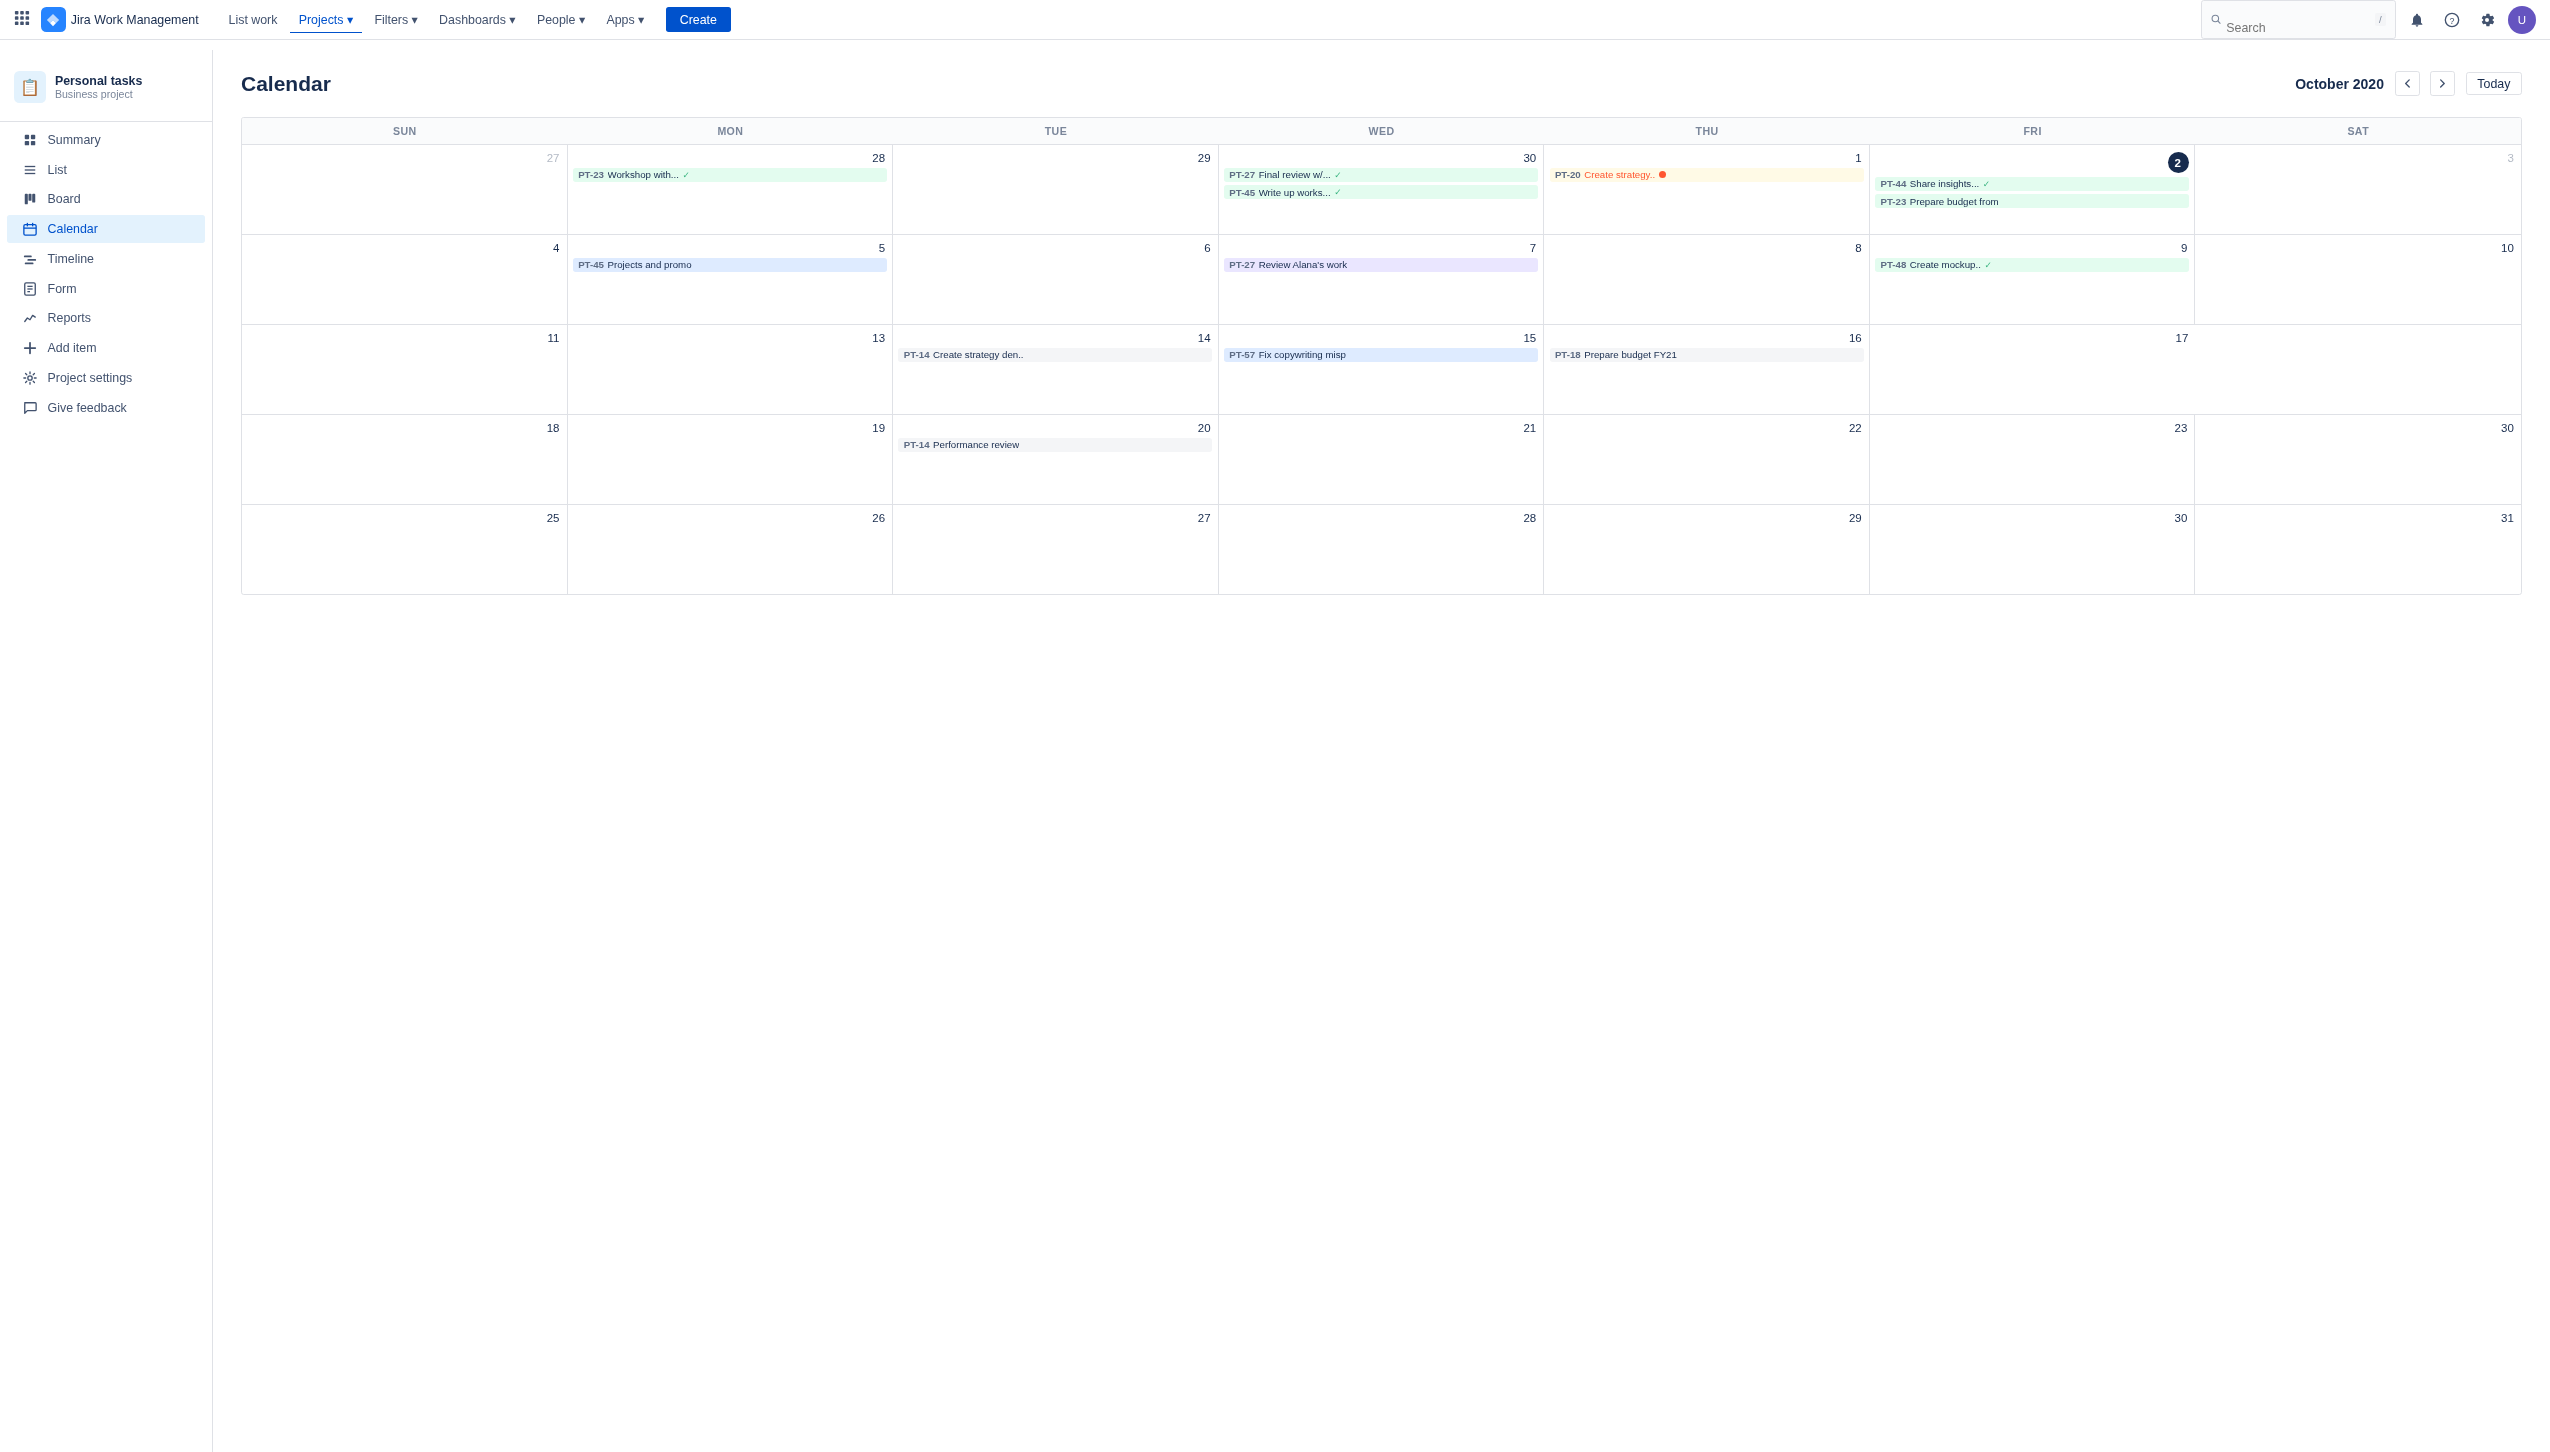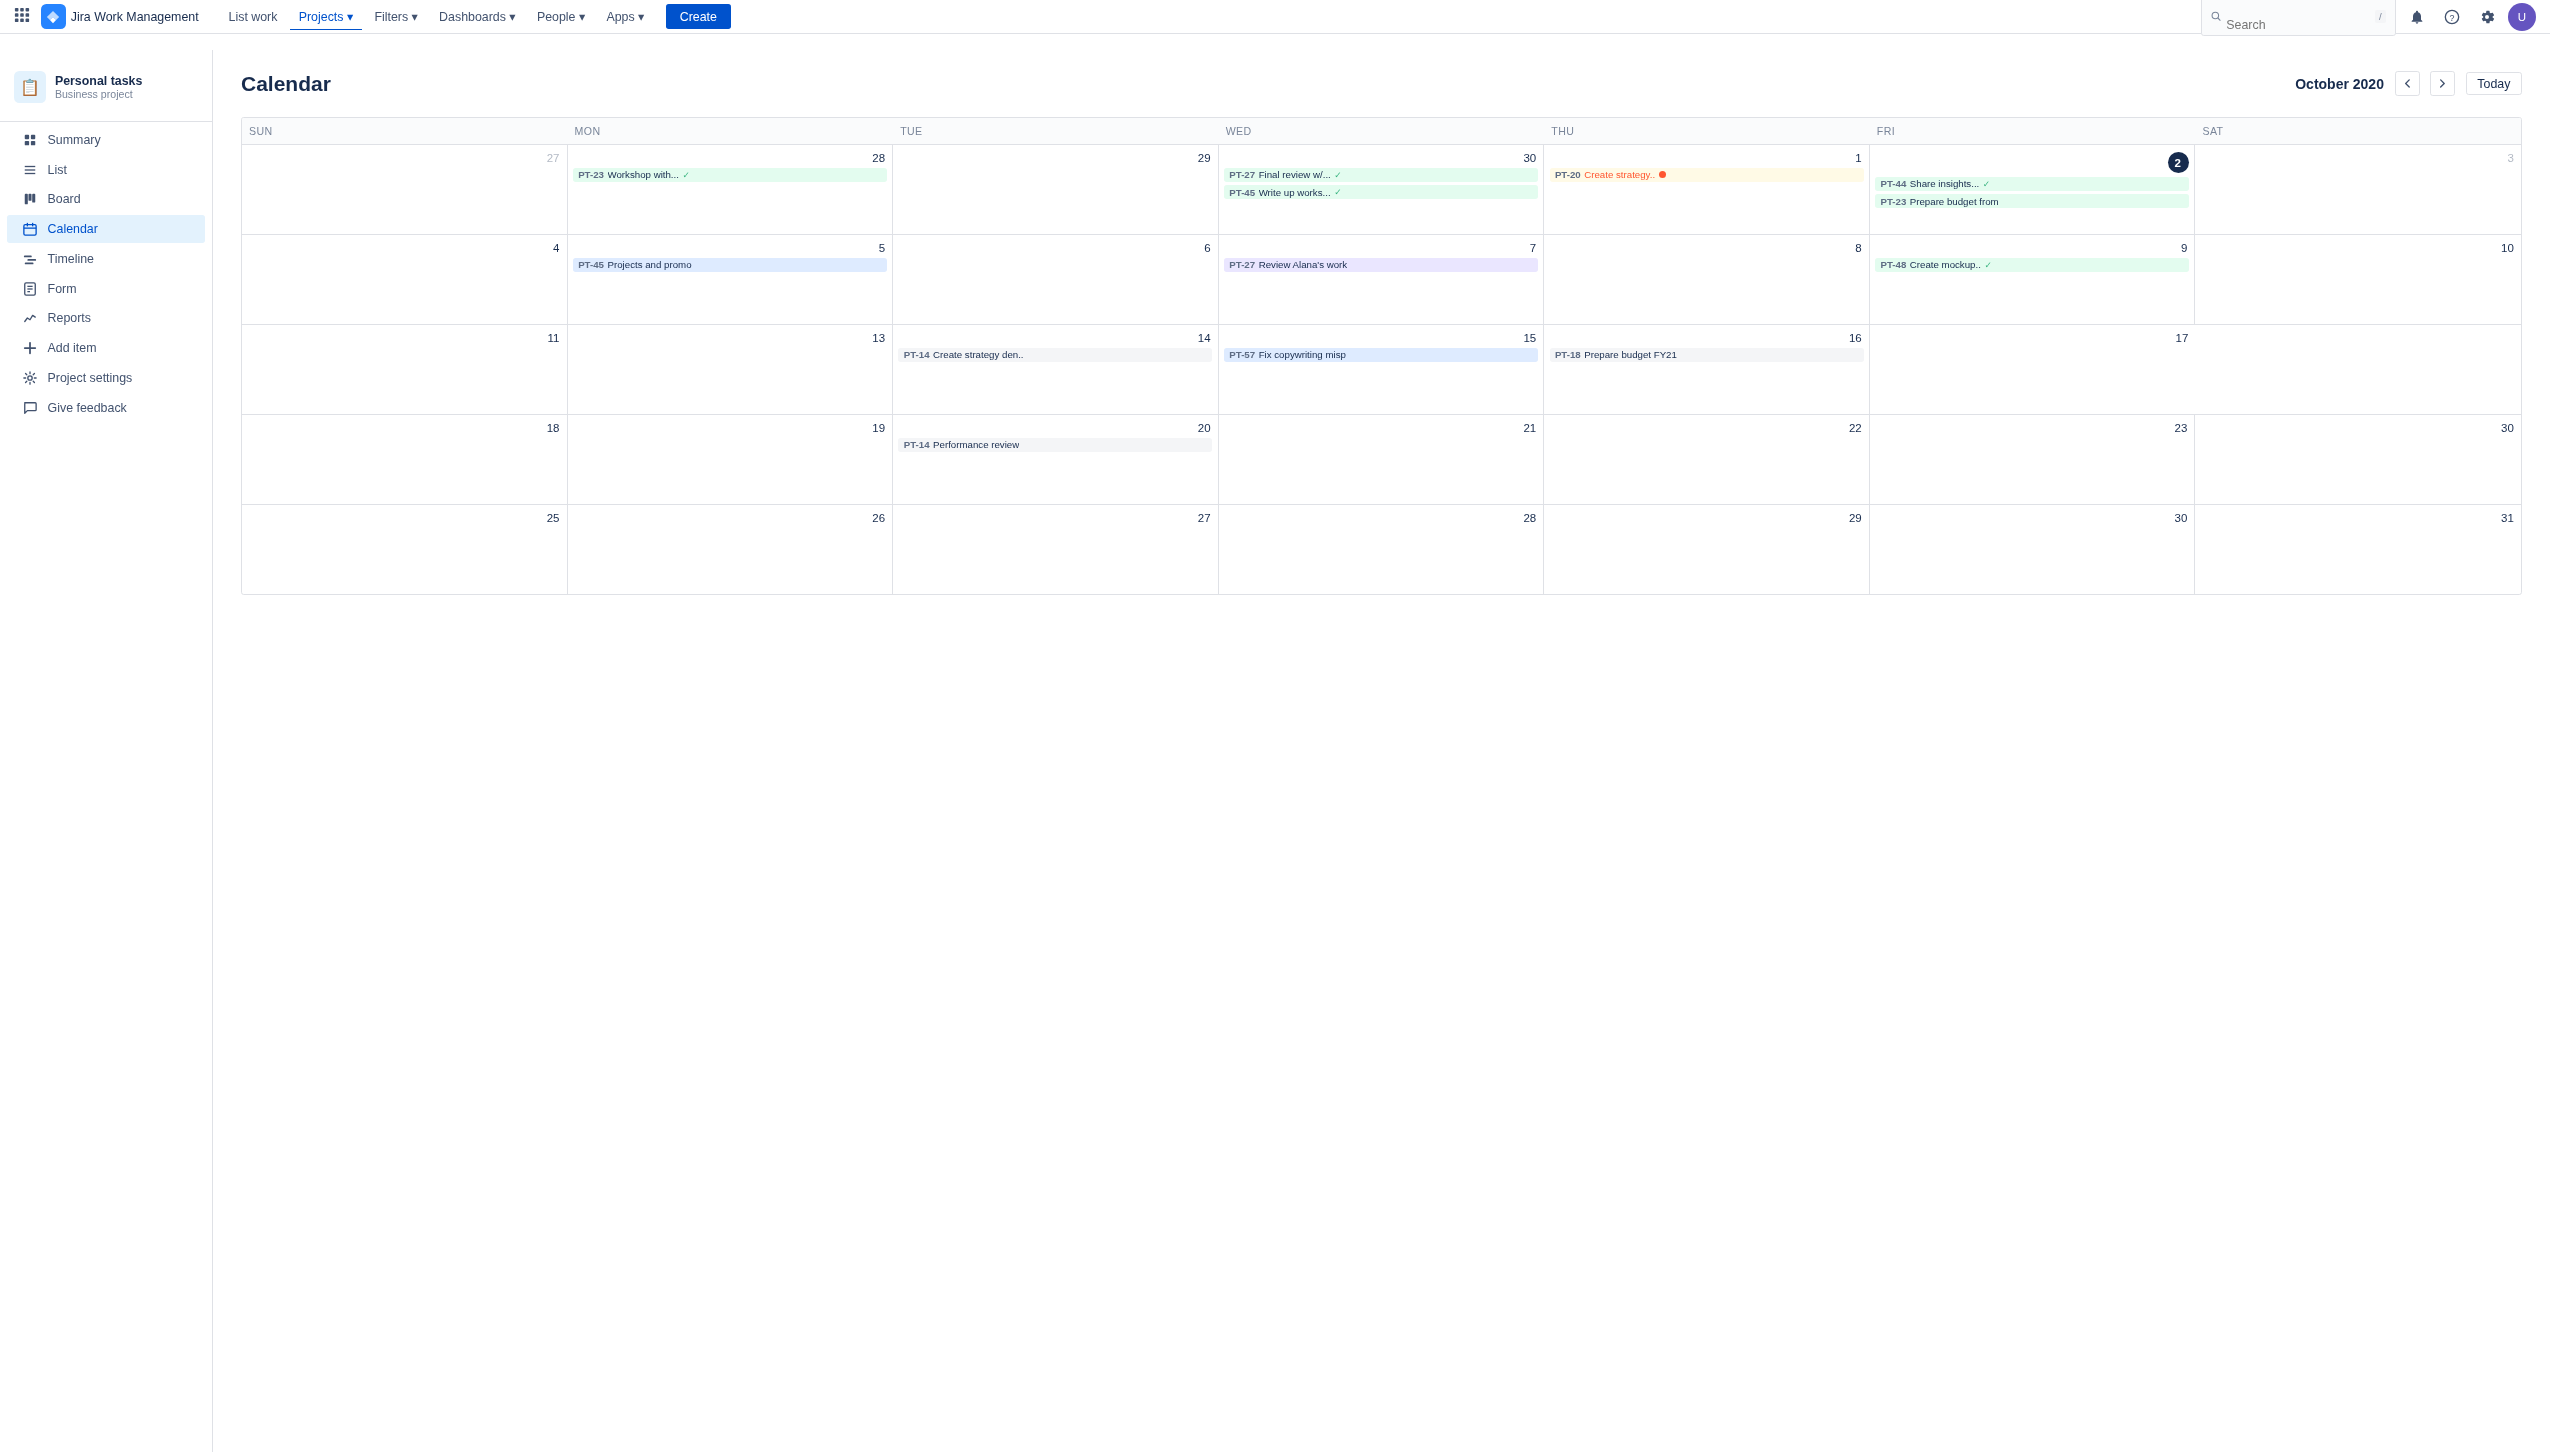--- a/index.html
+++ b/index.html
@@ -1,20 +1,20 @@
 <!DOCTYPE html>
 <html style="font-size:14px"><head>
   <meta charset="utf-8">
   <style>
     * { box-sizing: border-box; margin: 0; padding: 0; }
     body { font-family: -apple-system, BlinkMacSystemFont, 'Segoe UI', sans-serif; background: #fff; color: #172b4d; font-size: 12.4px; }
 
     
     .topnav {
-      display: flex; align-items: center; height: 34px;
+      display: flex; align-items: center; height: 40px;
       background: #fff; border-bottom: 0.9px solid #dfe1e6;
       padding: 0 14px; gap: 7px; position: fixed; top: 0; left: 0; right: 0; z-index: 100;
     }
     .topnav-grid-icon { color: #42526e; margin-right: 3.5px; cursor: pointer; }
     .topnav-logo { display: flex; align-items: center; gap: 5.3px; margin-right: 14px; }
     .topnav-logo-icon { width: 25px; height: 25px; background: #2684ff; border-radius: 5.3px; display: flex; align-items: center; justify-content: center; }
     .topnav-logo-text { font-size: 12.4px; font-weight: 500; color: #172b4d; white-space: nowrap; }
     .topnav-nav { display: flex; align-items: center; gap: 3.5px; flex: 1; }
     .topnav-nav-item { padding: 5.3px 8.9px; border-radius: 2.7px; cursor: pointer; color: #42526e; font-size: 12.4px; display: flex; align-items: center; gap: 3.5px; white-space: nowrap; }
     .topnav-nav-item.active { color: #0052cc; border-bottom: 1.8px solid #0052cc; border-radius: 0; }
@@ -48,21 +48,21 @@
     .calendar-header { display: flex; align-items: center; margin-bottom: 21px; }
     .calendar-title { font-size: 21px; font-weight: 600; color: #172b4d; flex: 1; }
     .calendar-nav { display: flex; align-items: center; gap: 10.6px; }
     .calendar-month { font-size: 14px; font-weight: 600; color: #172b4d; }
     .nav-btn { width: 25px; height: 25px; border: 0.9px solid #dfe1e6; border-radius: 2.7px; display: flex; align-items: center; justify-content: center; cursor: pointer; background: #fff; color: #42526e; }
     .today-btn { border: 0.9px solid #dfe1e6; border-radius: 2.7px; padding: 3.5px 10.6px; cursor: pointer; background: #fff; font-size: 12.4px; color: #172b4d; }
 
     
     .calendar-grid { border: 0.9px solid #dfe1e6; border-radius: 2.7px; overflow: hidden; }
     .calendar-days-header { display: grid; grid-template-columns: repeat(7, 1fr); background: #fafbfc; border-bottom: 0.9px solid #dfe1e6; }
-    .calendar-day-header { text-align: left; padding: 7px; font-size: 10.6px; font-weight: 400; color: #7a869a; text-transform: uppercase; letter-spacing: 0.4px; }
+    .calendar-day-header { text-align: center; padding: 7px; font-size: 10.6px; font-weight: 700; color: #7a869a; text-transform: uppercase; letter-spacing: 0.4px; }
     .calendar-weeks { display: flex; flex-direction: column; }
     .calendar-week { display: grid; grid-template-columns: repeat(7, 1fr); border-bottom: 0.9px solid #dfe1e6; min-height: 89px; }
     .calendar-week:last-child { border-bottom: none; }
     .calendar-cell { border-right: 0.9px solid #dfe1e6; padding: 7px 5.3px; min-height: 89px; }
     .calendar-cell:last-child { border-right: none; }
     .calendar-cell.other-month .cell-date { color: #b3bac5; }
     .cell-date { font-size: 11.5px; color: #172b4d; margin-bottom: 3.5px; text-align: right; padding-right: 1.8px; }
     .cell-date.today-circle { background: #172b4d; color: #fff; border-radius: 50%; width: 21px; height: 21px; display: flex; align-items: center; justify-content: center; margin-left: auto; font-size: 11.5px; font-weight: 600; }
     .cell-events { display: flex; flex-direction: column; gap: 2.7px; }
     .event-pill { display: flex; align-items: center; gap: 3.5px; padding: 1.8px 5.3px; border-radius: 2.7px; font-size: 9.7px; cursor: pointer; white-space: nowrap; overflow: hidden; }

